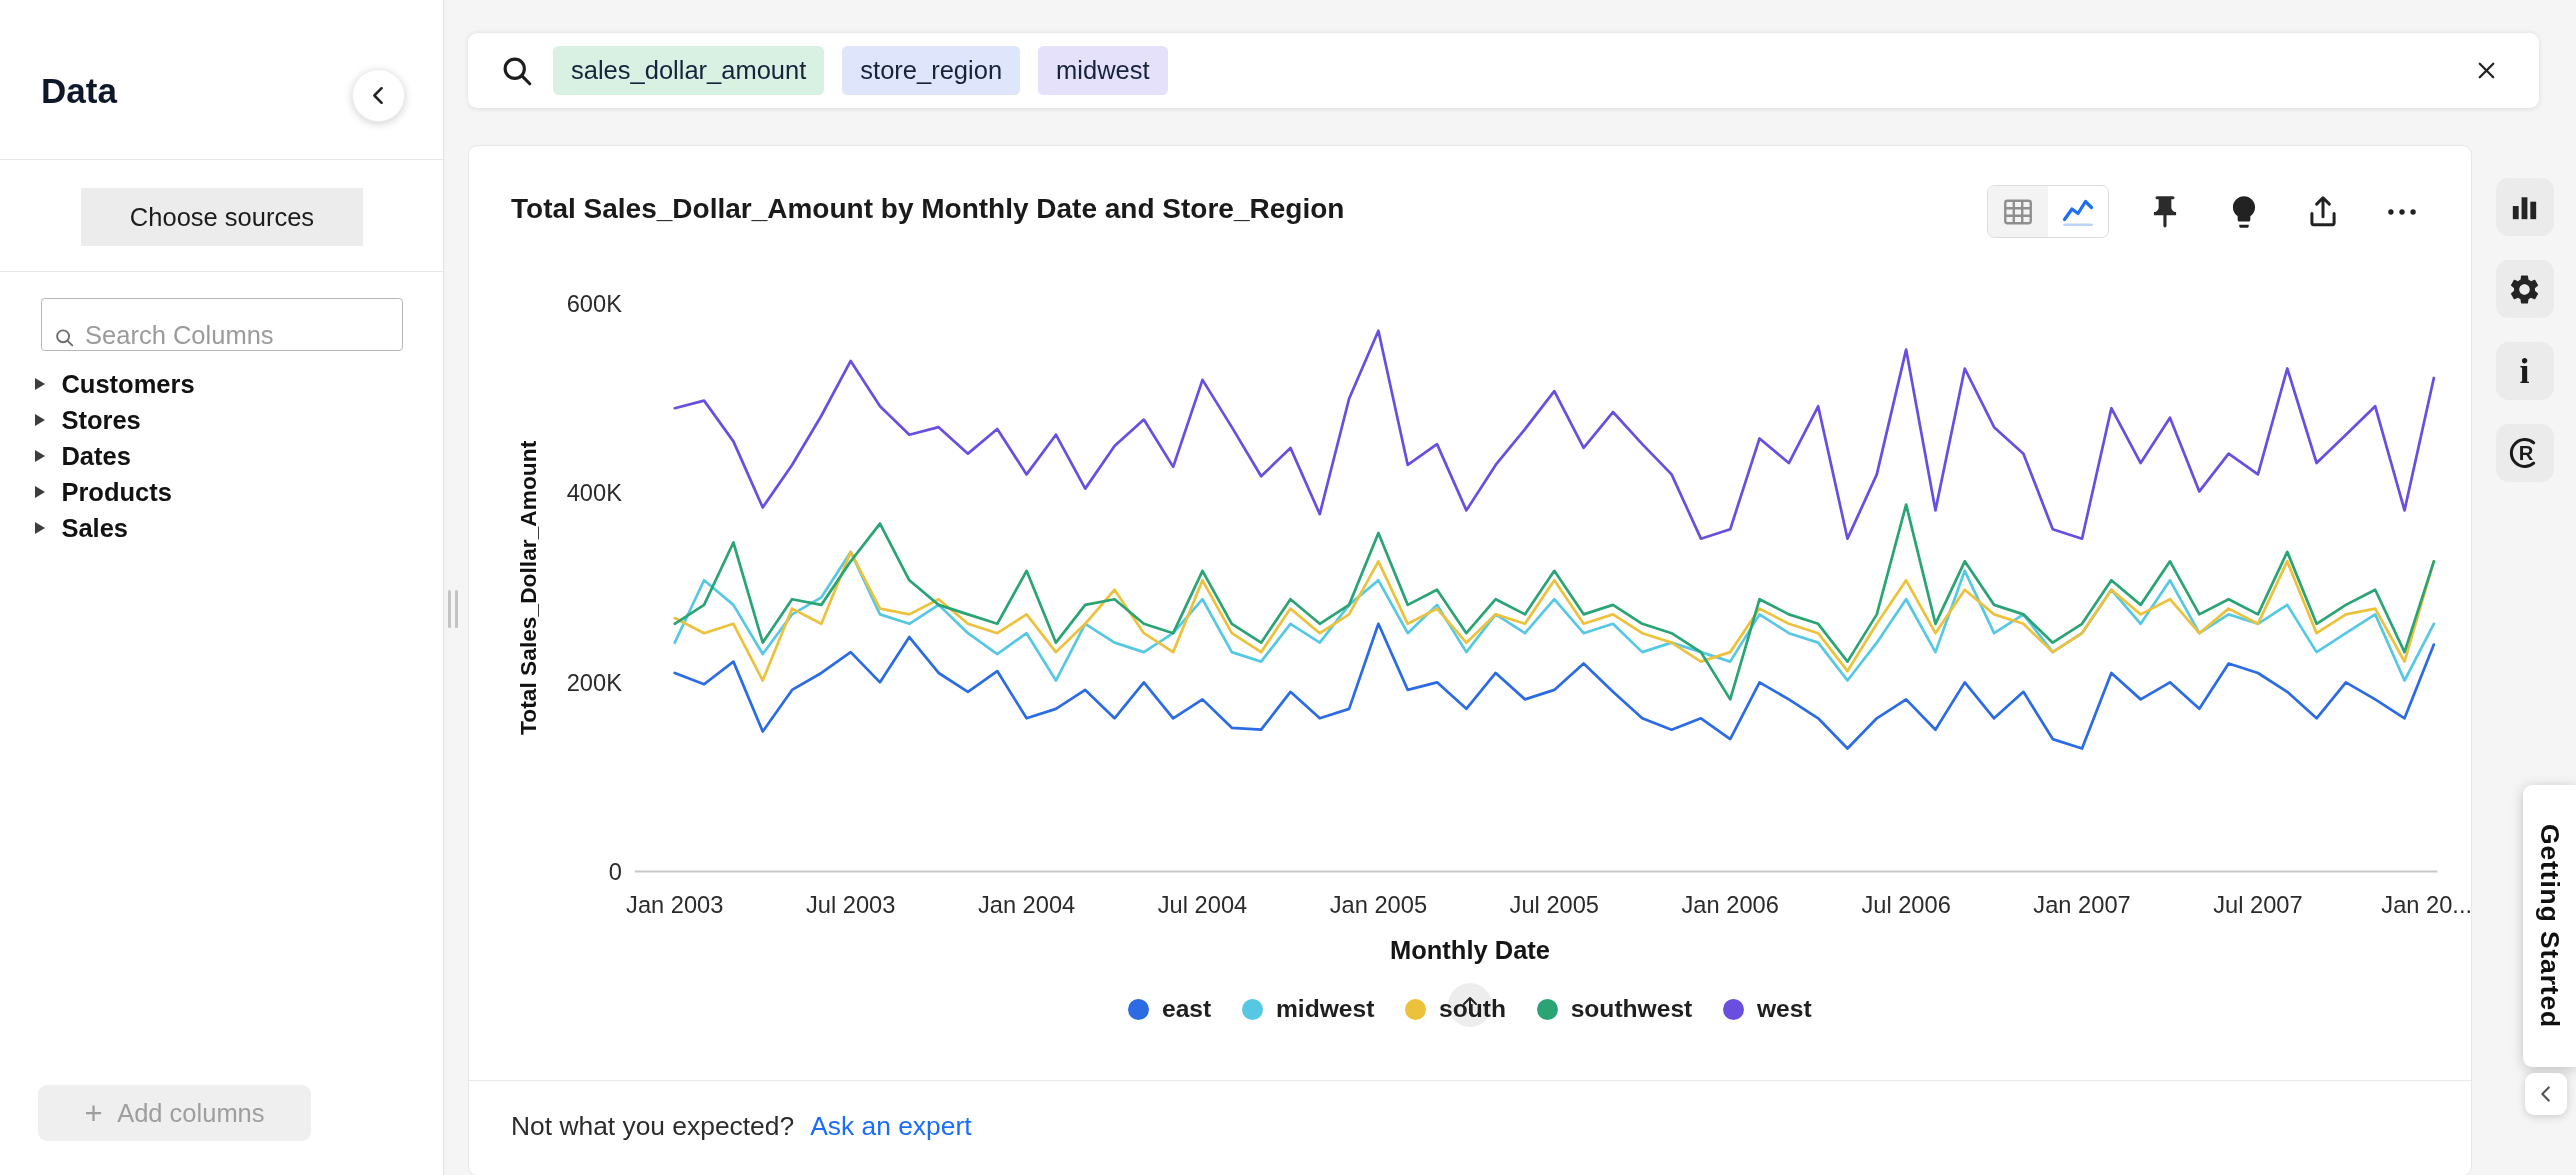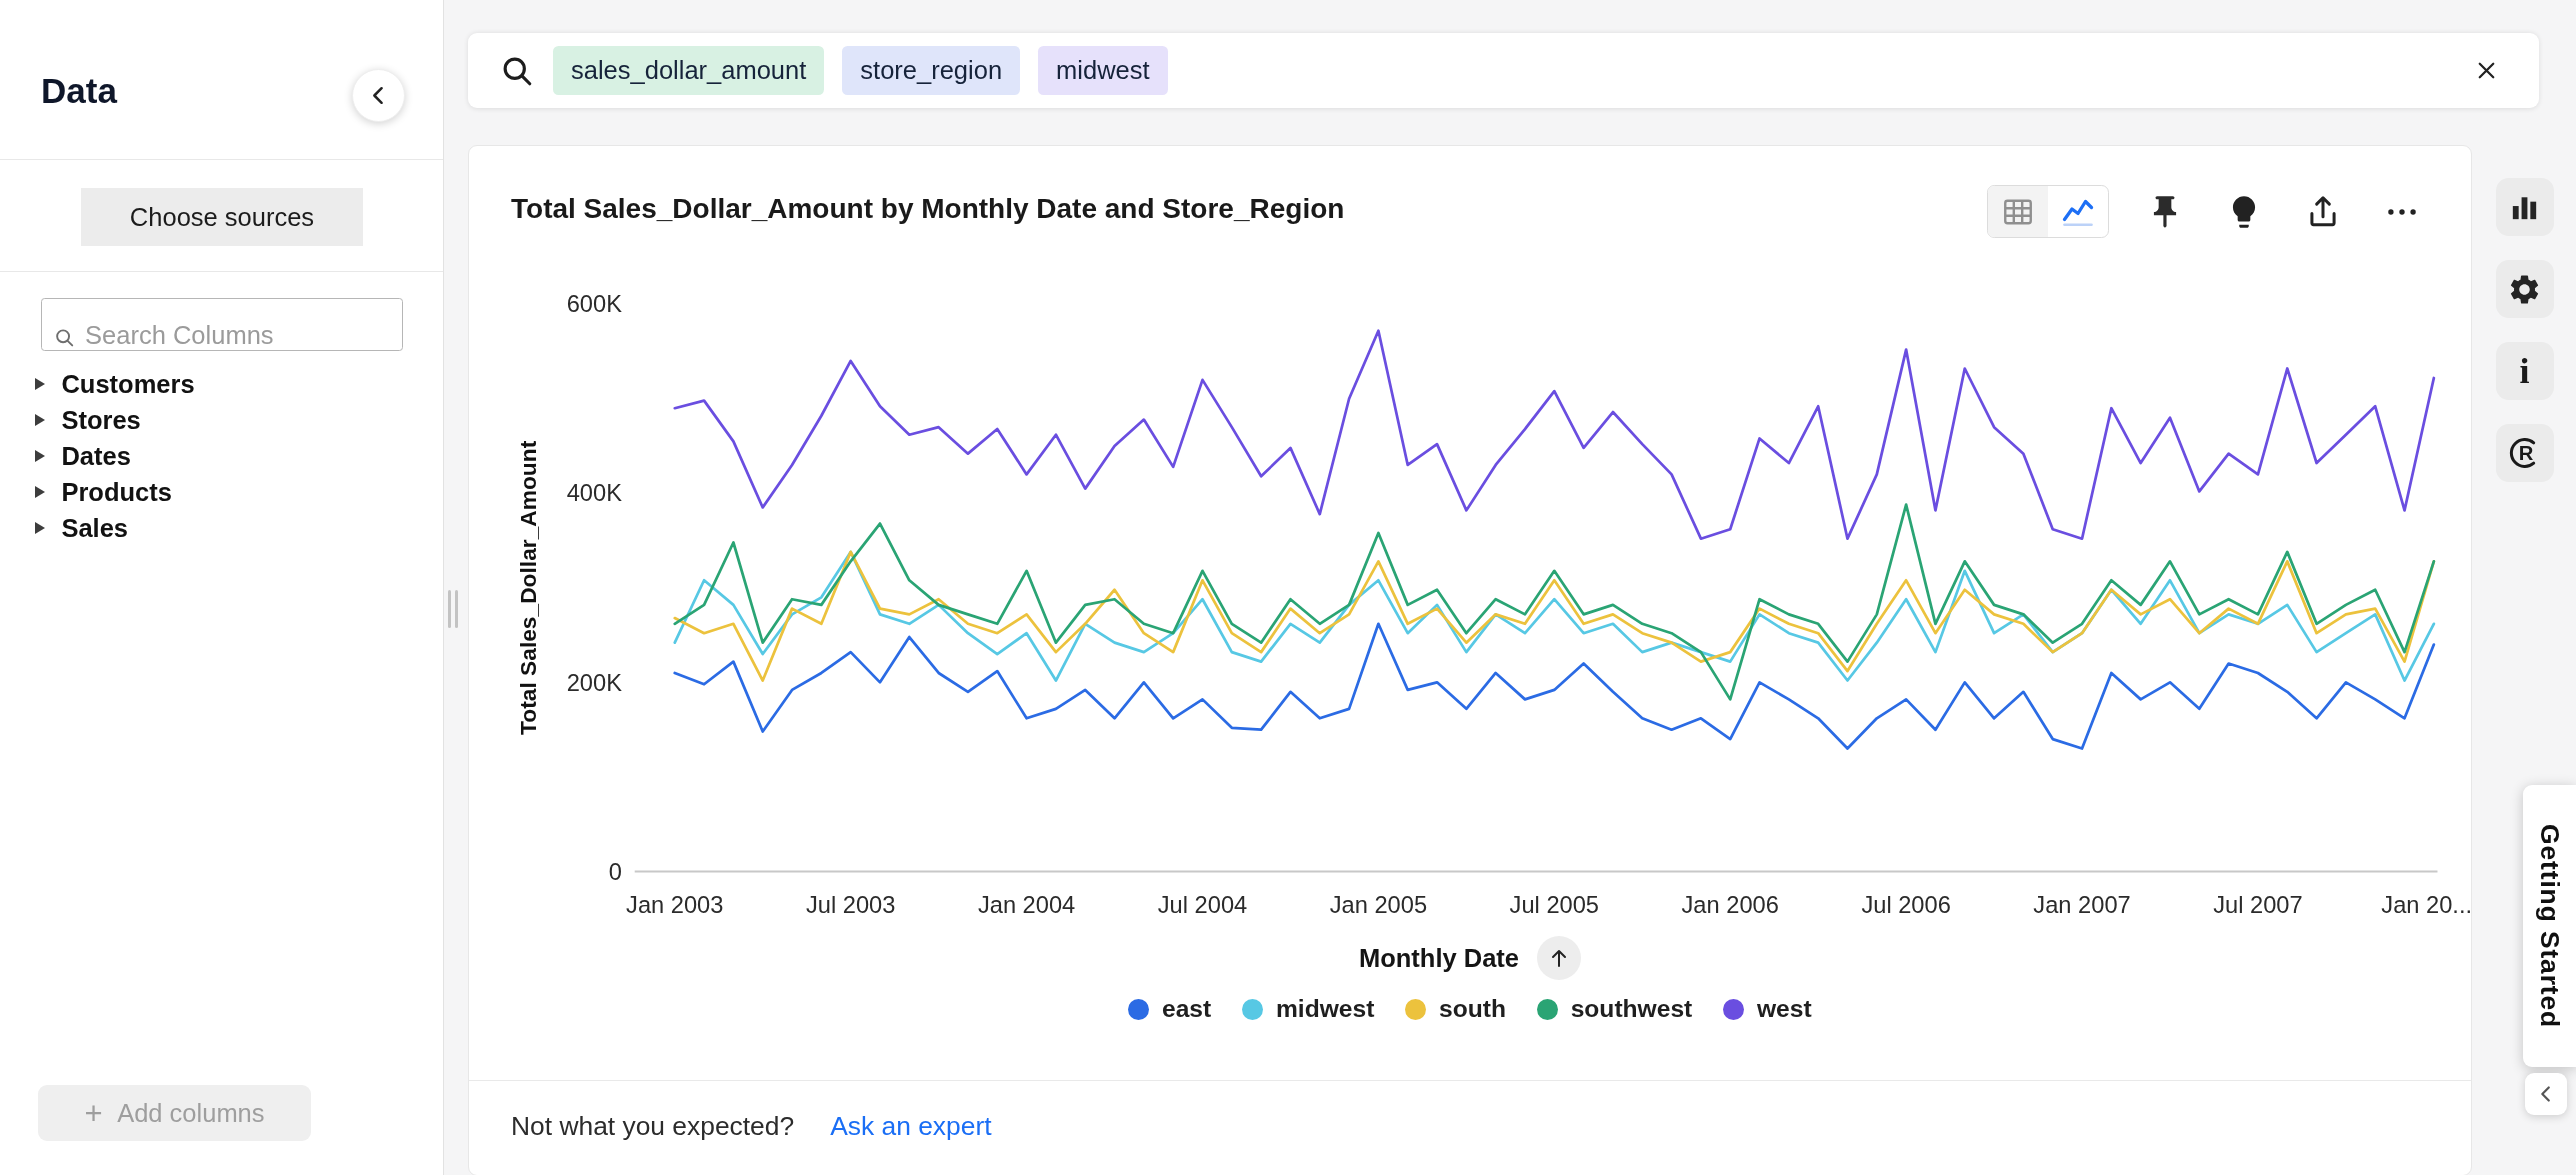--- a/index.html
+++ b/index.html
@@ -53,31 +53,31 @@
   .toolbar { position:absolute; top:38px; right:46px; display:flex; align-items:center; gap:33px; height:55px; }
   .seg { display:flex; border:0.9px solid #dcdcdc; border-radius:7.3px; overflow:hidden; background:#fff; }
   .seg-cell { width:60px; height:51px; display:flex; align-items:center; justify-content:center; cursor:pointer; }
   .seg-cell.inactive { background:#f3f3f3; }
   .icon-btn { width:46px; height:46px; display:flex; align-items:center; justify-content:center; cursor:pointer; }
 
   .chart-wrap { position:absolute; left:0; top:118px; width:2004px; height:665px; }
   .tick { font:26px "Liberation Sans", sans-serif; fill:#2b2b2b; }
   .ylab { font:600 25px "Liberation Sans", sans-serif; fill:#111; }
 
-  .x-axis-row { position:absolute; left:0; top:790px; width:100%; display:flex; align-items:center; justify-content:center; gap:18px; }
+  .x-axis-row { position:absolute; left:0; top:790px; width:100%; display:flex; align-items:center; justify-content:space-between; gap:18px;flex-direction:column; }
   .x-axis-label { font-size:25.5px; font-weight:700; color:#151515; }
   .sort-btn { width:44px; height:44px; border-radius:50%; background:#ededed; display:flex; align-items:center; justify-content:center; cursor:pointer; }
 
   .legend { position:absolute; left:0; top:849px; width:100%; display:flex; justify-content:center; align-items:center; gap:31px; }
   .legend-item { display:flex; align-items:center; gap:12.7px; cursor:pointer; }
   .legend-dot { width:21px; height:21px; border-radius:50%; display:inline-block; }
   .legend-item span:last-child { font-size:24.6px; font-weight:600; color:#1f1f1f; }
 
   .card-divider { position:absolute; left:0; top:934px; width:100%; border-top:0.9px solid #e9e9e9; }
-  .card-footer { position:absolute; left:42px; top:965px; display:flex; align-items:center; gap:36px; font-size:26.4px; }
+  .card-footer { position:absolute; left:42px; top:965px; display:flex; align-items:center; gap:16px; font-size:26.4px; }
   .footer-q { color:#2c2c2c; }
   .footer-link { color:#1a6ef5; cursor:pointer; }
 
   
   .right-rail { position:absolute; left:2481px; top:178px; width:87px; display:flex; flex-direction:column; align-items:center; gap:24px; }
   .rail-btn { width:58px; height:58px; border-radius:12.7px; background:#ebebeb; display:flex; align-items:center; justify-content:center; cursor:pointer; }
   .info-glyph { font-family:"Liberation Serif", serif; font-size:36px; font-weight:700; color:#1a1a1a; line-height:1; }
 
   
   .gs-tab { position:absolute; right:0; top:785px; width:53px; height:282px; background:#fff; border-radius:9px 0 0 9px;

